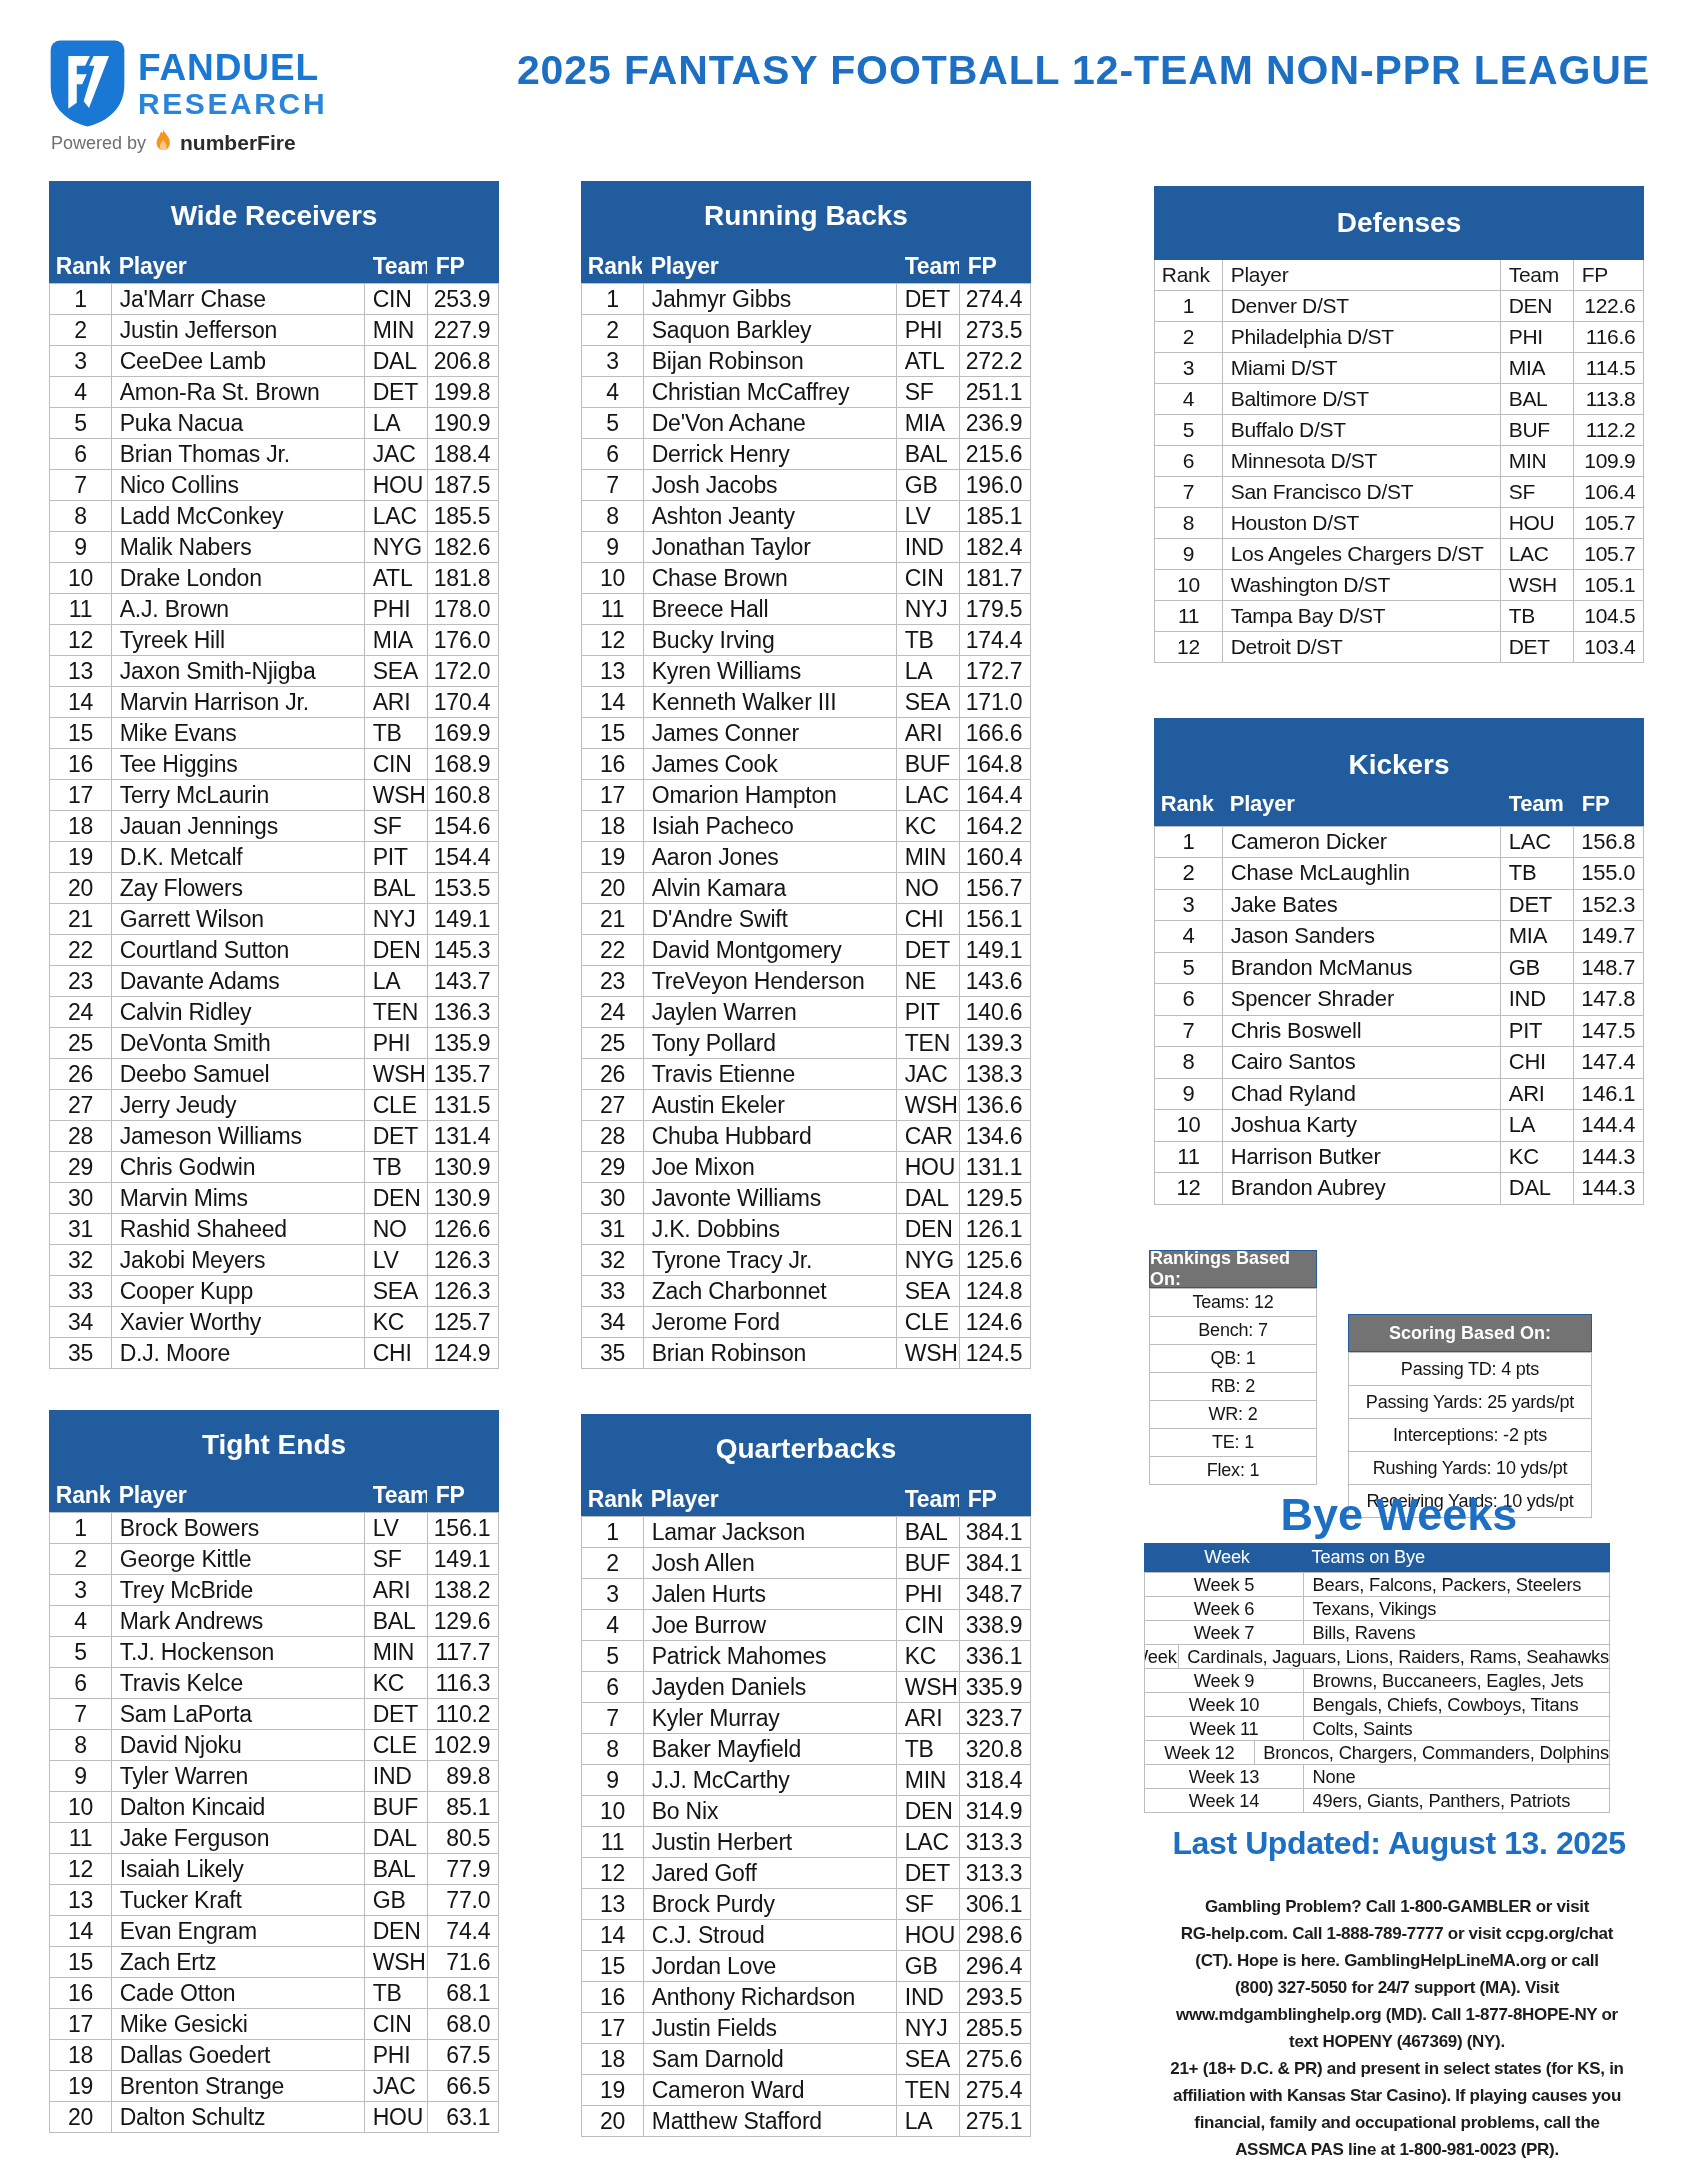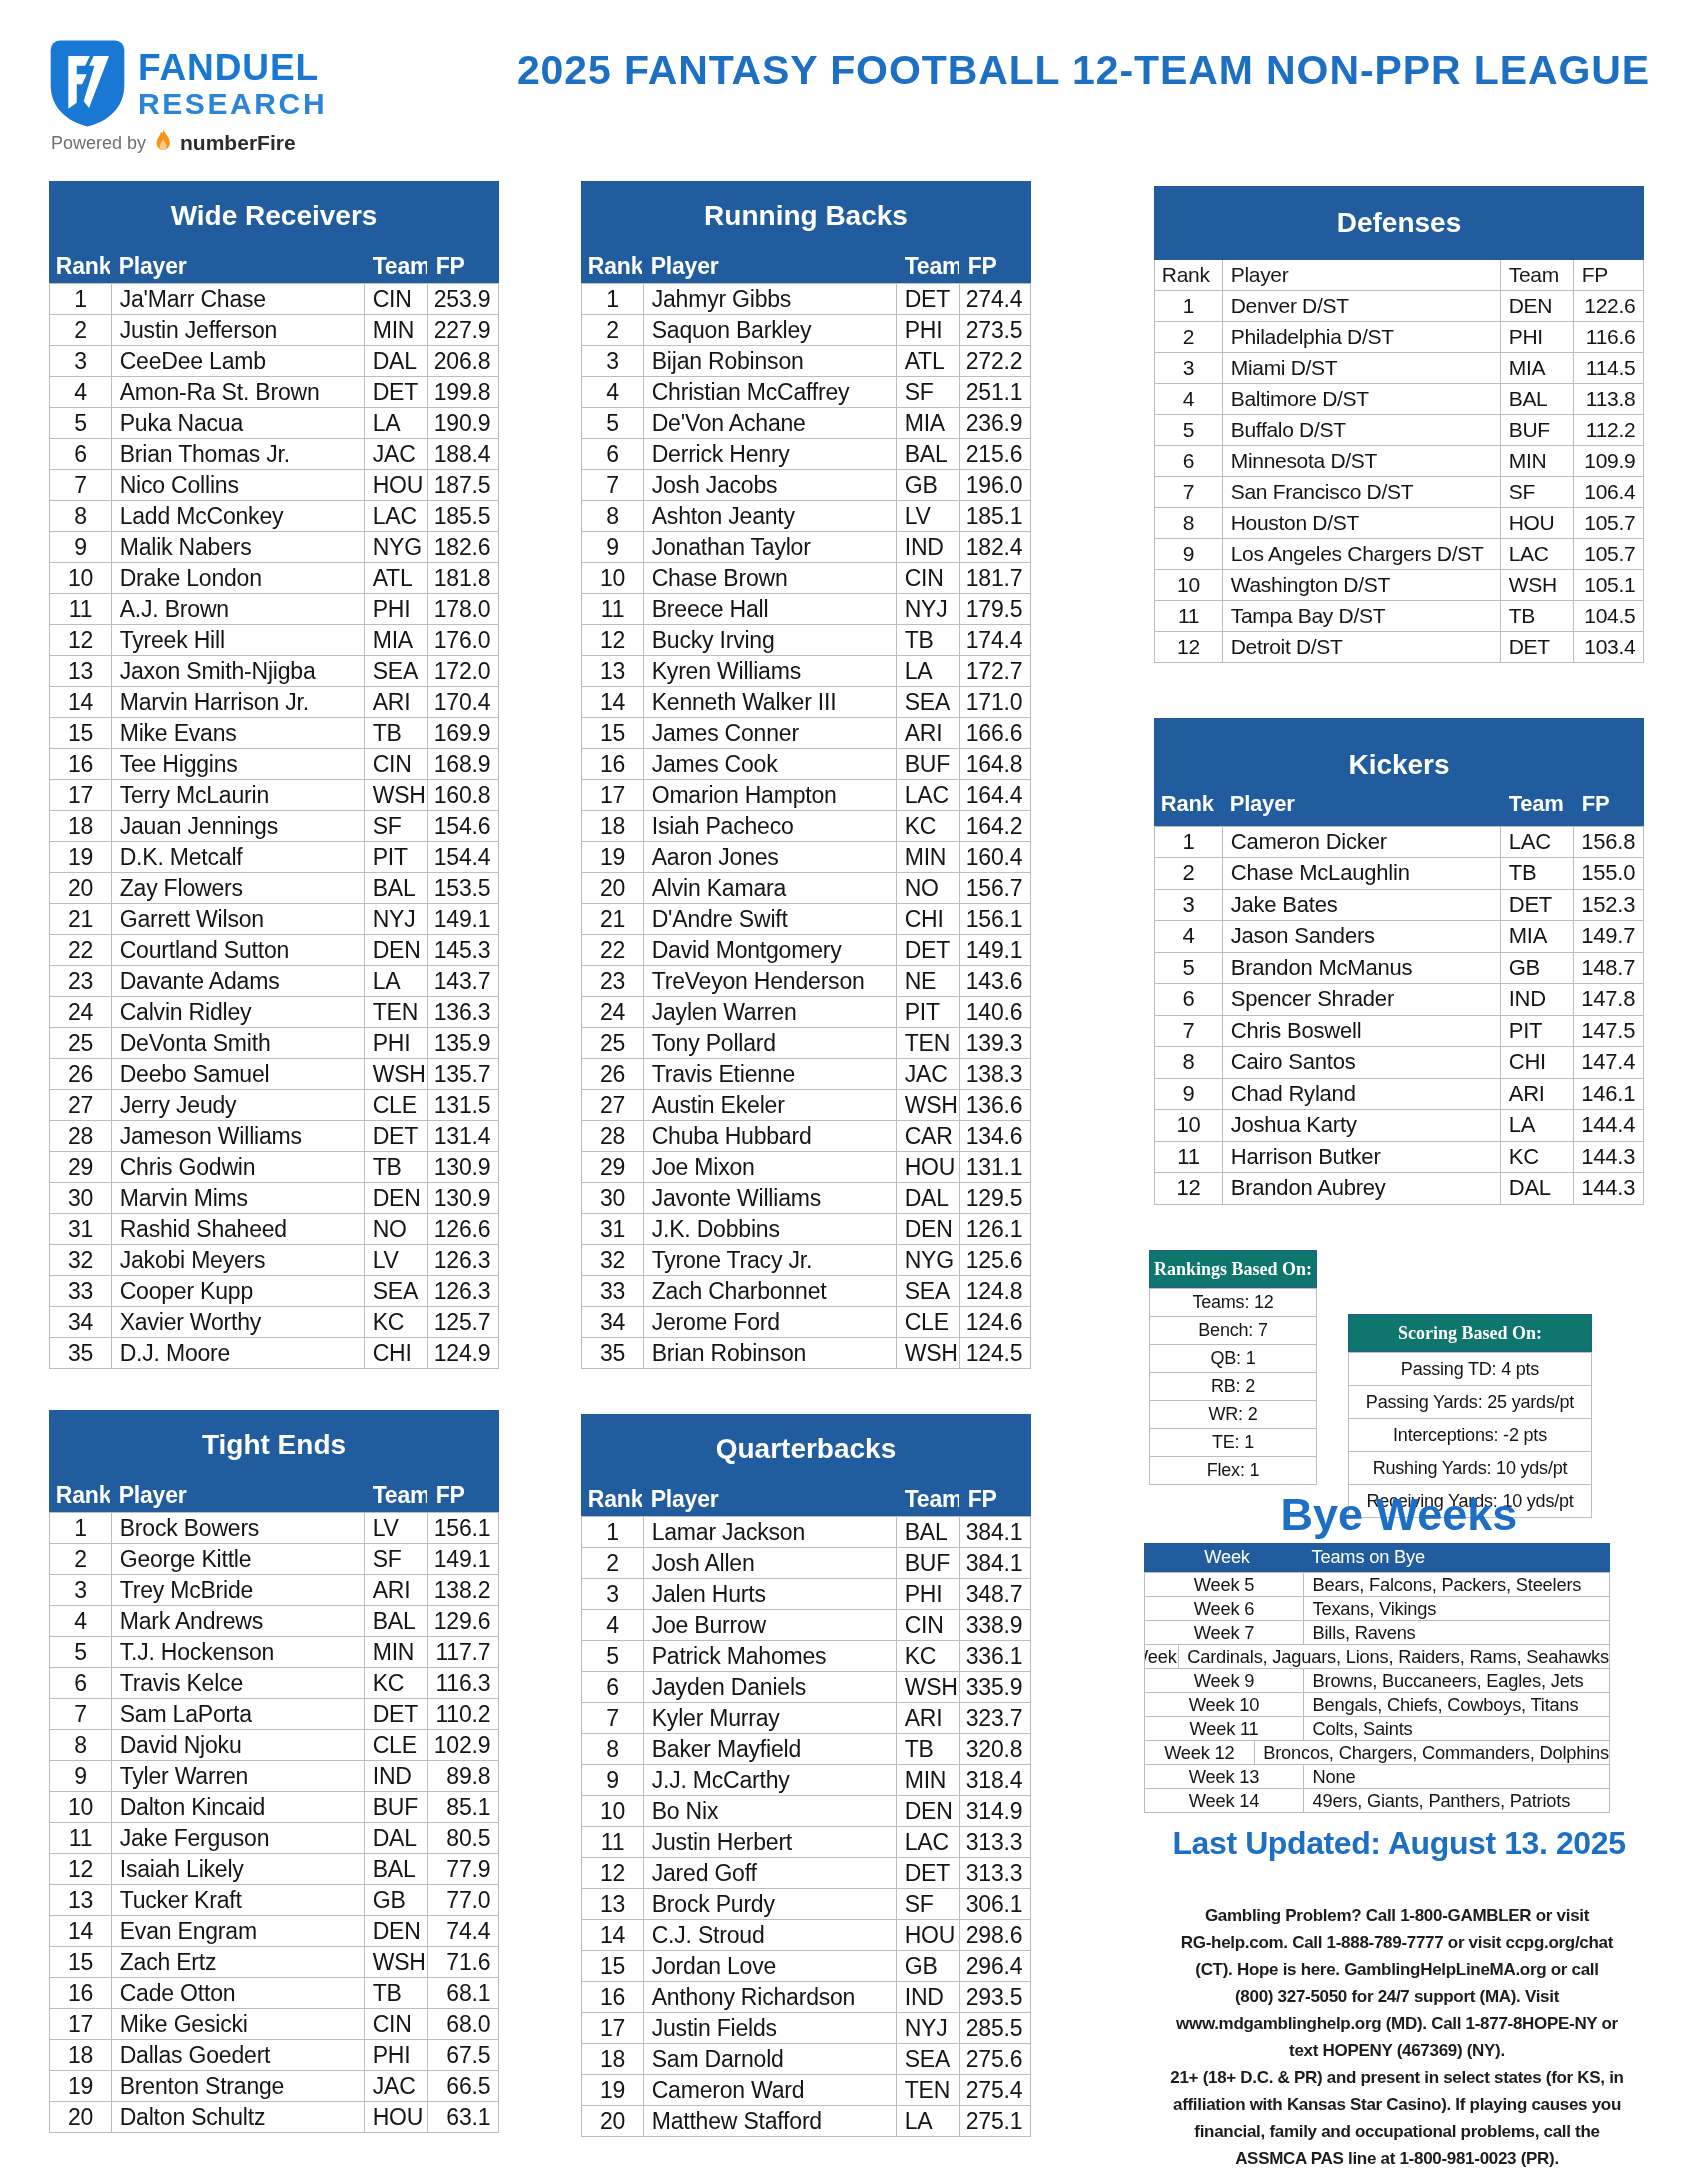--- a/index.html
+++ b/index.html
@@ -69,23 +69,23 @@
   .ktable .band{height:63px;align-items:flex-end;padding-bottom:1.7px;}
   .ktable .cols{height:43px;align-items:center;}
   .ktable .tr{height:31.5px;}
   .ktable .td{font-size:22px;}
   .ktable .c-rank{width:68px;}
   .ktable .c-team{width:73px;}
   .ktable .c-fp{width:70px;}
 
   
   .infobox .ihead{
-    background:#0f766e;color:#fff;font-weight:700;font-size:18px;
+    background:#737373;color:#fff;font-weight:700;font-size:18px;
     display:flex;align-items:center;justify-content:center;height:38px;
-    border:0.9px solid #215d9e;box-sizing:border-box;font-family:Liberation Serif, serif;
+    border:0.9px solid #215d9e;box-sizing:border-box;
   }
   .infobox .tr{height:28px;}
   .infobox.scoring .tr{height:33px;}
   .infobox .td{flex:1;justify-content:center;font-size:18px;letter-spacing:-0.2px;}
 
   
   .bye-title{font-size:45px;font-weight:800;color:#1c6fc3;text-align:center;letter-spacing:0px;}
   .byetable{width:466px;}
   .byetable .cols{height:29px;font-size:17px;font-weight:500;}
   .byetable .tr{height:24px;}
@@ -93,21 +93,21 @@
   .byetable .c-week{width:159px;justify-content:center;}
   .byetable .cols .c-week{justify-content:center;padding-left:8px;}
   .byetable .c-teams{flex:1;padding-left:8.5px;overflow:visible;}
 
   
   .last-updated{
     width:528px;text-align:center;font-size:32px;font-weight:800;color:#1c6fc3;letter-spacing:-0.4px;
   }
   .disclaimer{
     width:528px;text-align:center;font-size:17px;font-weight:700;color:#1c1c1c;
-    line-height:27px;letter-spacing:-0.3px;white-space:pre;margin-top:9px;
+    line-height:27px;letter-spacing:-0.3px;white-space:pre;
   }
 </style>
 </head>
 <body>
 
 <div class="abs" style="left:49px;top:39px;width:77px;height:89px;">
   <svg width="77" height="89" viewBox="0 0 100 116">
     <path d="M14 2 h72 a12 12 0 0 1 12 12 v46 c0 30 -22 48 -48 54 C24 108 2 90 2 60 V14 A12 12 0 0 1 14 2 Z" fill="#1878d3"></path>
     <path d="M25 22 h28 l-6 13 h-11 v11 h13 l-6 13 h-7 v24 l-11 8 Z" fill="#ffffff"></path>
     <path d="M58 22 h20 L52 90 l-7 -9 14 -46 h-7 Z" fill="#ffffff"></path>

